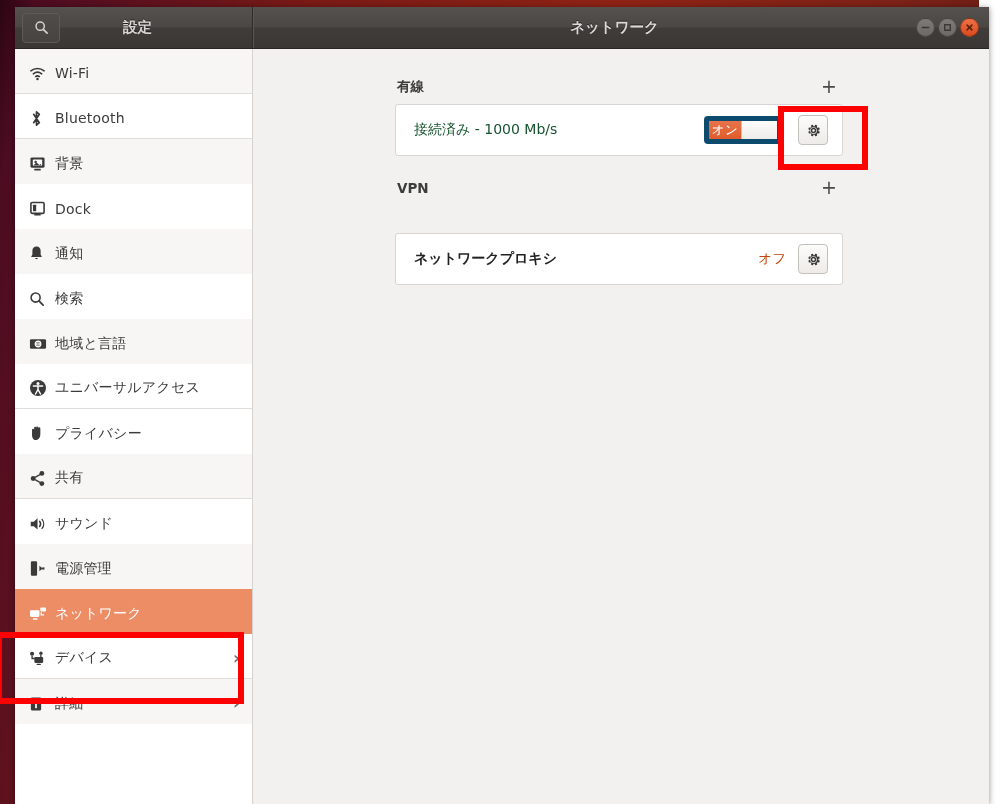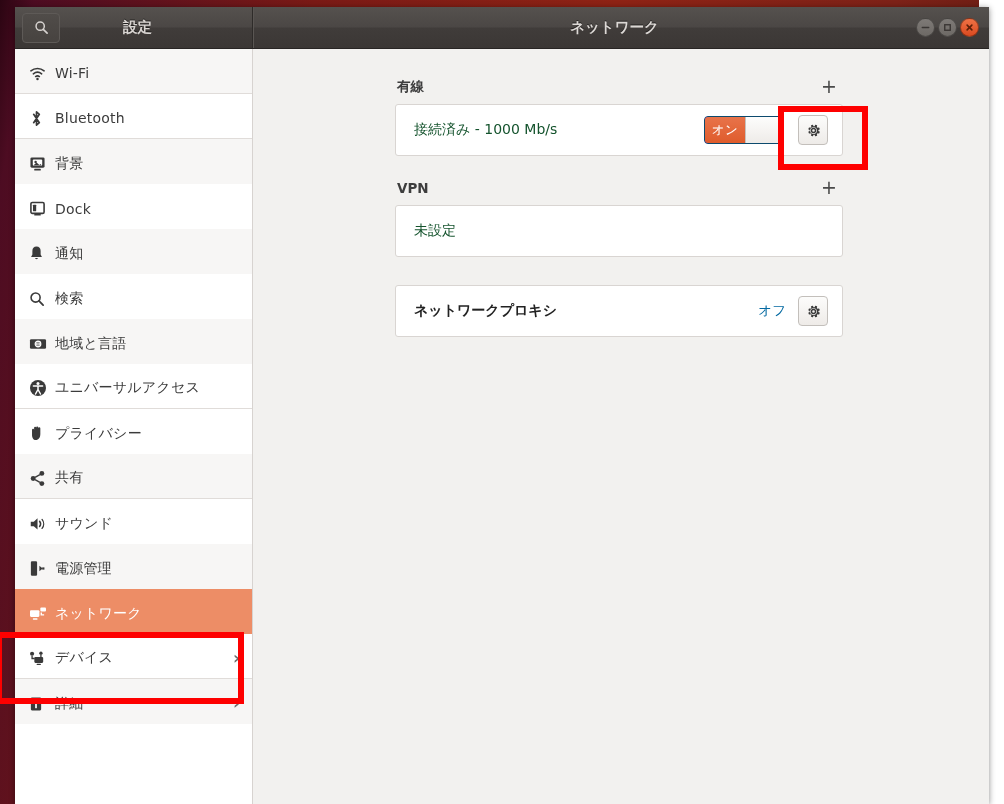--- a/index.html
+++ b/index.html
@@ -184,26 +184,26 @@
     border-radius: 3px;
   }
   .row {
     display: flex;
     align-items: center;
     padding: 0 14px 0 18px;
     min-height: 50px;
   }
   .row-label { font-size: 14px; color: #14532d; flex: 1; }
   .row-label.bold { font-weight: bold; color: #222; }
-  .row-status { font-size: 13.5px; color: #0369a1; margin-right: 12px; }
+  .row-status { font-size: 13.5px; color: #c2410c; margin-right: 12px; }
 
   .toggle {
     width: 78px; height: 28px;
     border-radius: 4px;
-    border: 1px solid #0c4a6e;
+    border: 5px solid #0c4a6e;
     background: #6d28d9;
     display: flex;
     align-items: center;
     overflow: hidden;
     cursor: pointer;
     margin-right: 16px;
     flex: 0 0 78px;
   }
   .toggle .on-part {
     flex: 1;
@@ -491,25 +491,20 @@
             </div>
           </div>
 
           <div class="gap-lg"></div>
 
           <div class="sec-head">
             <span class="sec-title">VPN</span>
             <span class="plus-btn">+</span>
           </div>
 
-          <div class="card">
-            <div class="row">
-              <span class="row-label">未設定</span>
-            </div>
-          </div>
 
           <div class="gap-xl"></div>
 
           <div class="card">
             <div class="row">
               <span class="row-label bold">ネットワークプロキシ</span>
               <span class="row-status">オフ</span>
               <div class="gear-btn">
                 <span>
                   <svg width="15" height="15" viewBox="0 0 16 16">

